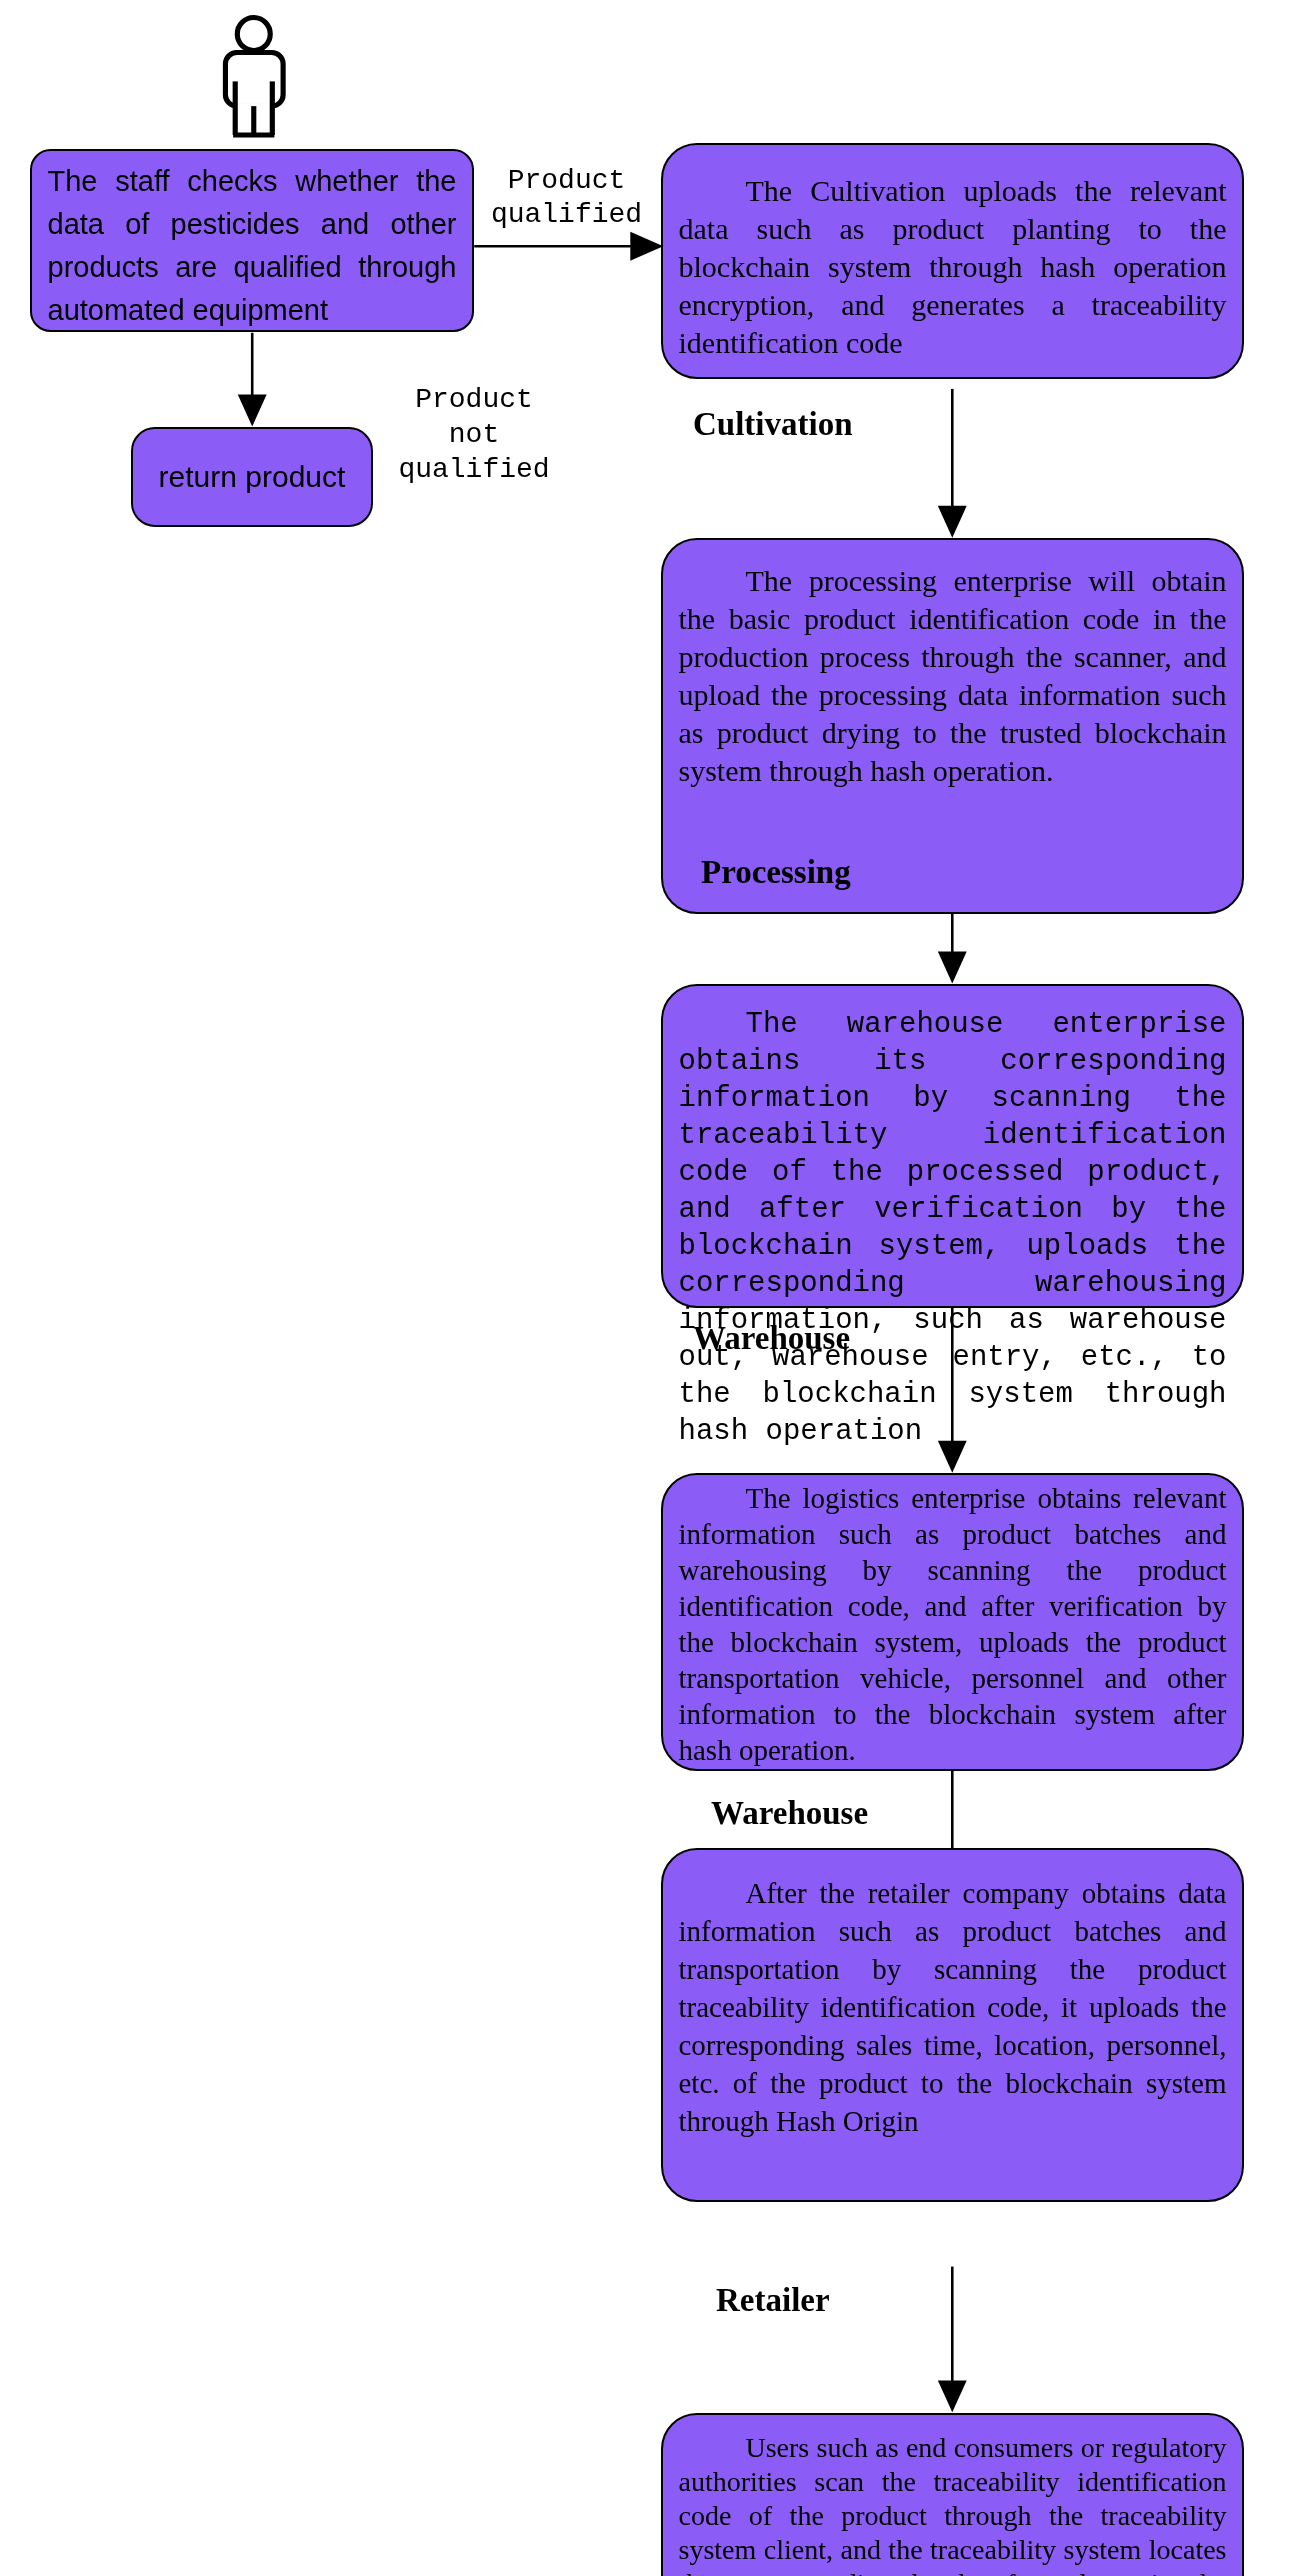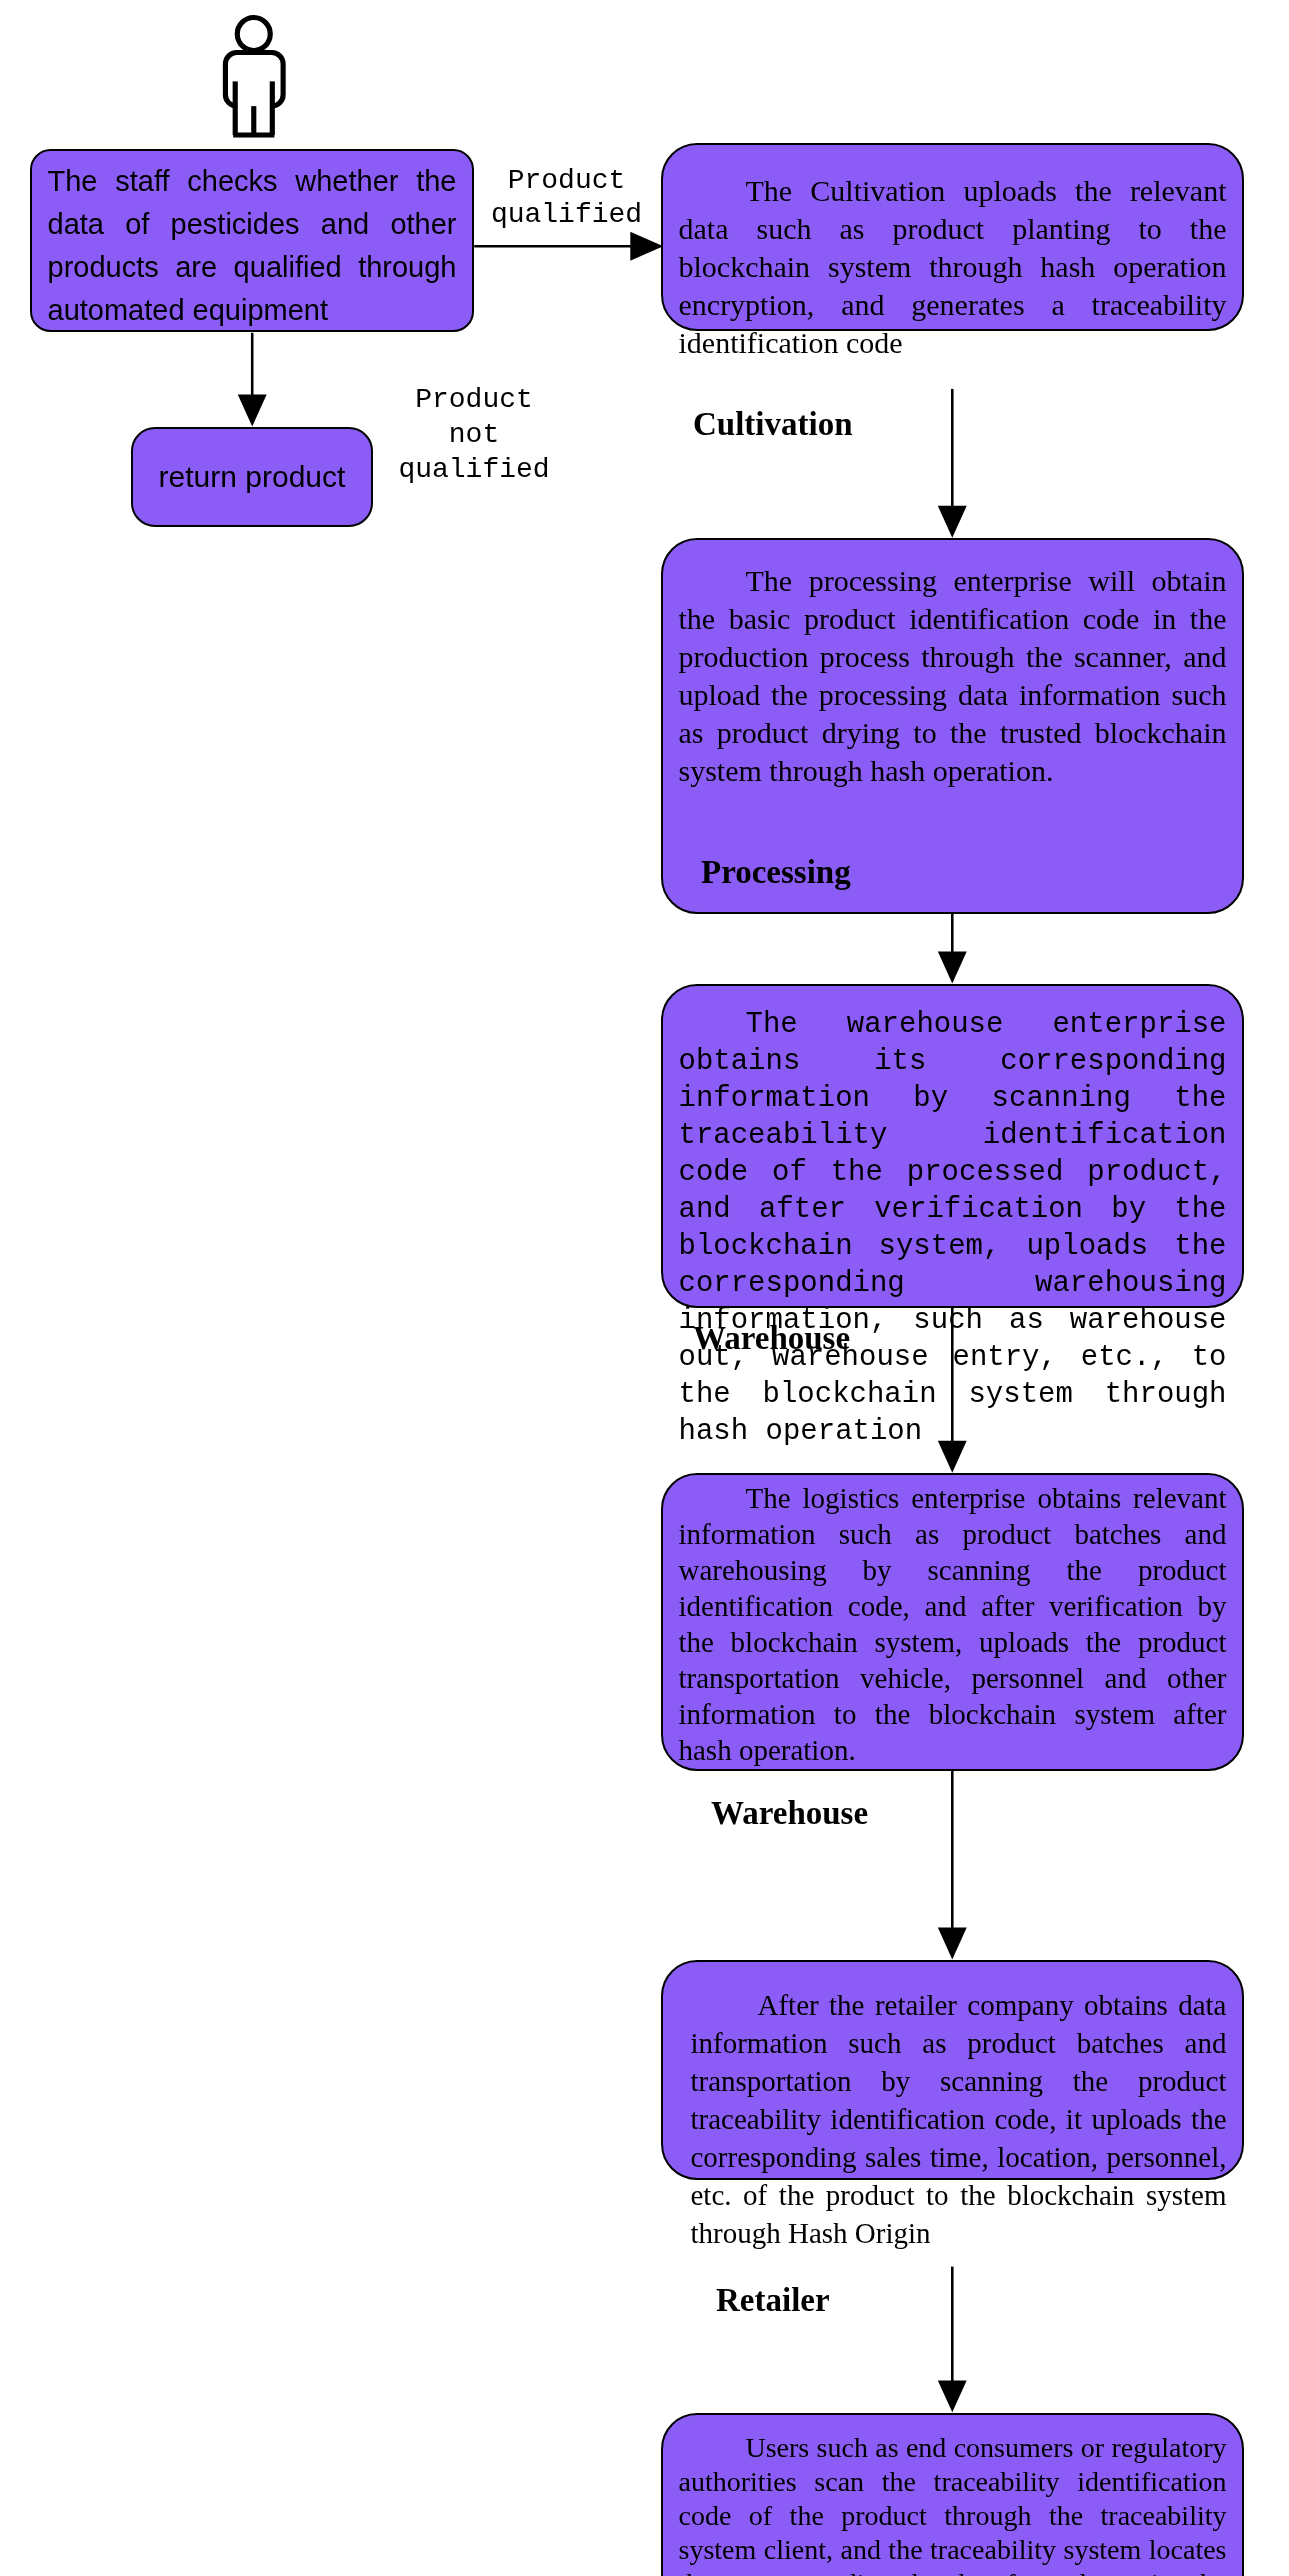--- a/index.html
+++ b/index.html
@@ -60,29 +60,29 @@
   
   .stage-box {
     left: 661px; width: 583px;
     border-radius: 36px;
   }
   .stage-box p {
     text-align: justify;
     text-indent: 67px;
     padding: 0 15.5px;
   }
-  .stage-box.s0 { top: 143px;  height: 188px; }
+  .stage-box.s0 { top: 143px;  height: 236px; }
   .stage-box.s0 p { font-size: 30px; line-height: 38px; padding-top: 27px; }
   .stage-box.s1 { top: 538px; height: 376px; }
   .stage-box.s1 p { font-size: 30px; line-height: 38px; padding-top: 21.6px; }
   .stage-box.s2 { top: 984px; height: 324px; }
   .stage-box.s2 p { font-size: 29px; line-height: 37px; padding-top: 20px; font-family: Liberation Mono, monospace; }
   .stage-box.s3 { top: 1473px; height: 298px; }
   .stage-box.s3 p { font-size: 29px; line-height: 36px; padding-top: 5px; }
-  .stage-box.s4 { top: 1960px; height: 220px; padding-left: 12px; }
+  .stage-box.s4 { top: 1848px; height: 354px; }
   .stage-box.s4 p { font-size: 29px; line-height: 38px; padding-top: 24px; }
   .stage-box.s5 { top: 2413px; height: 332px; }
   .stage-box.s5 p { font-size: 28px; line-height: 34px; padding-top: 15.5px; }
 
   .stage-label {
     position: absolute;
     font-family: "Liberation Serif", "DejaVu Serif", serif;
     font-weight: bold;
     font-size: 33px;
     white-space: nowrap;

